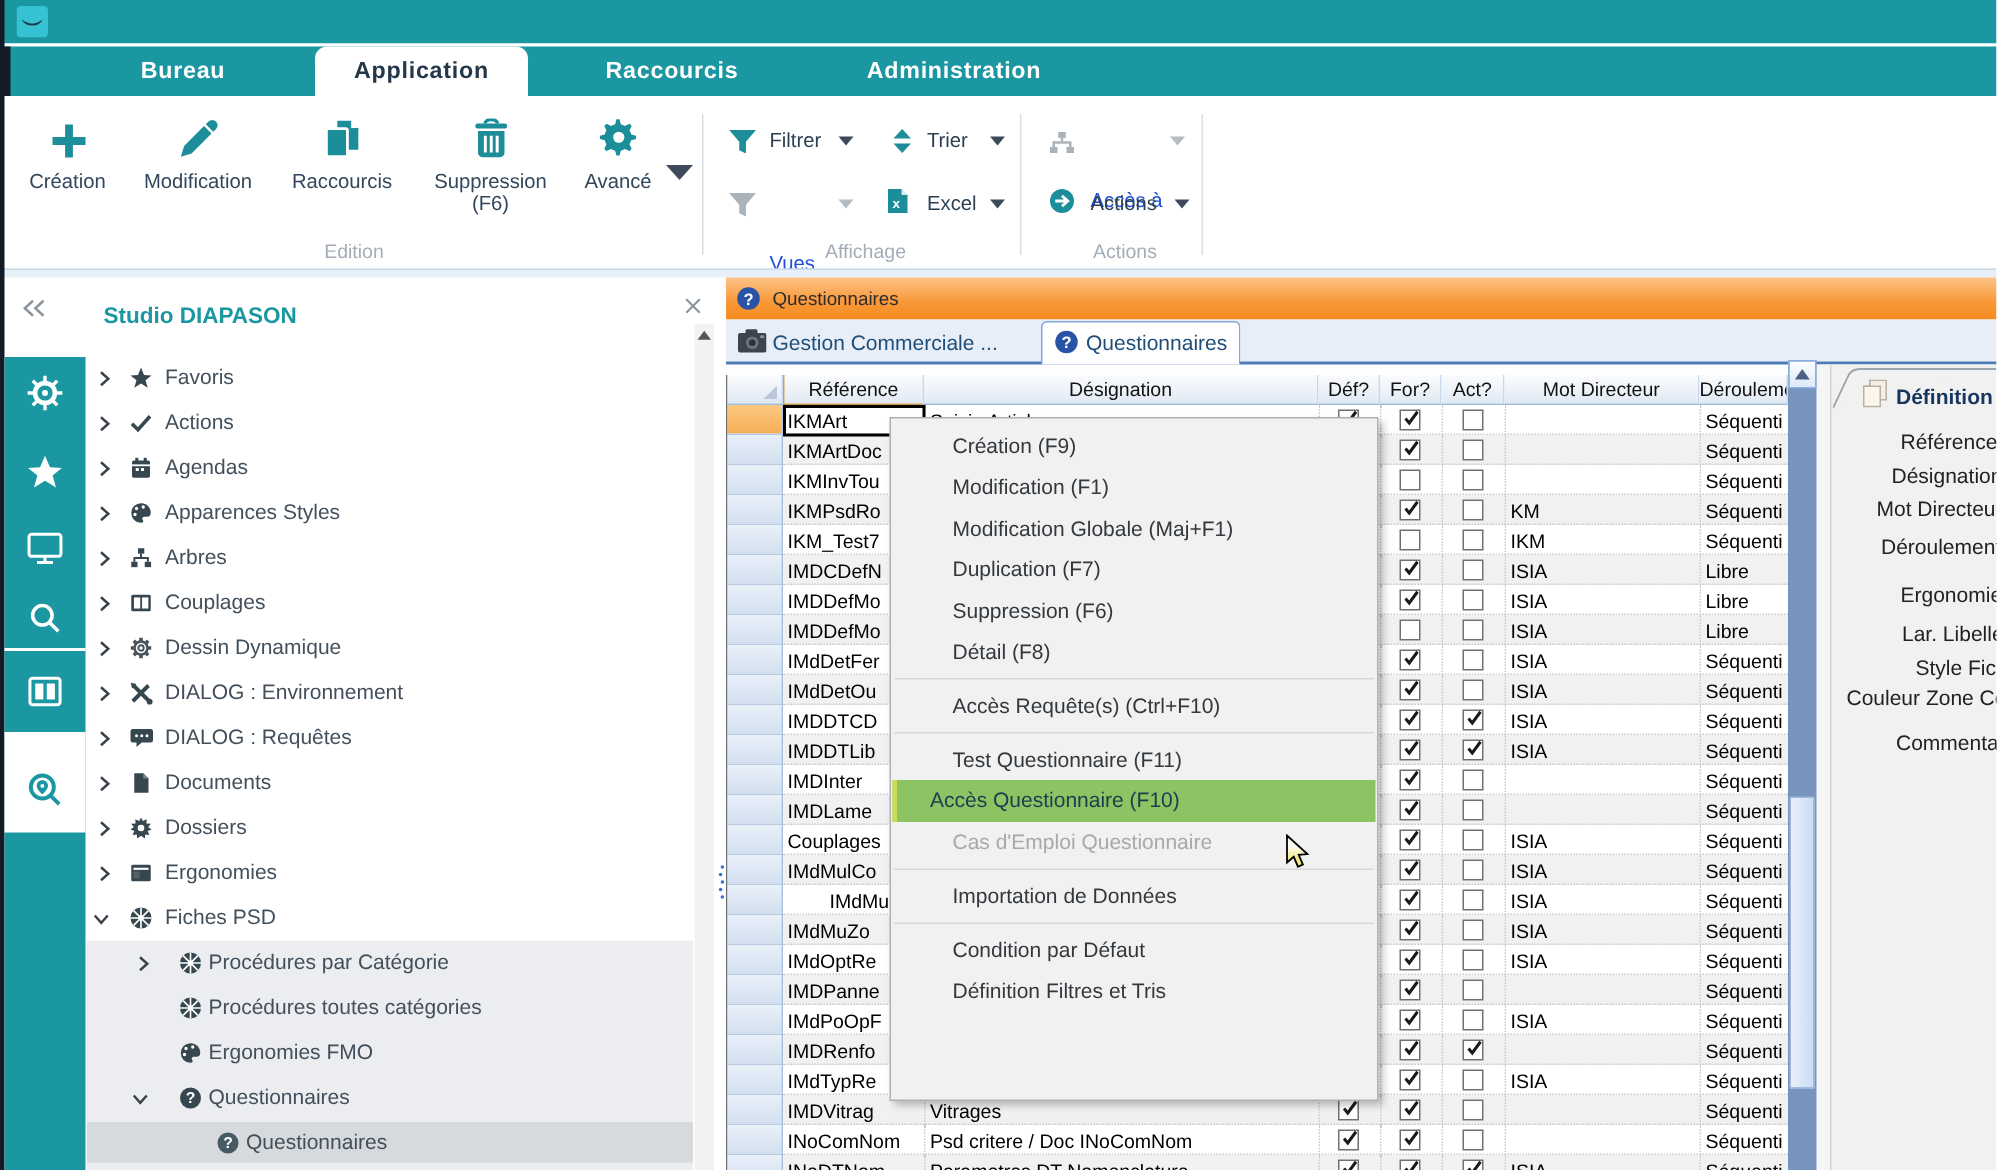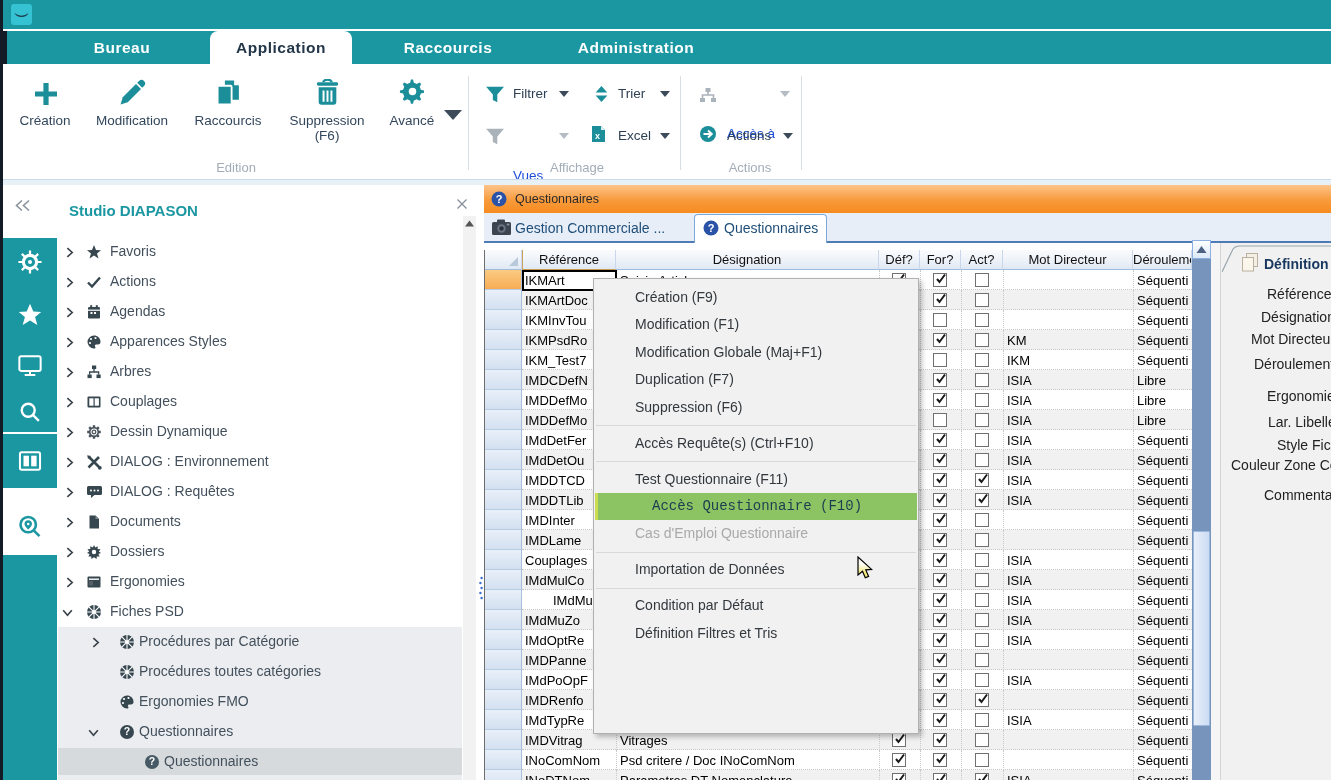--- a/index.html
+++ b/index.html
@@ -35,21 +35,21 @@
 .cb{width:14px;height:14px;background:#fff;border:1px solid #707070;box-sizing:border-box;}
 #gsb{left:1192px;top:240px;width:19px;height:540px;background:#7794bc;}
 #gsbup{left:1192px;top:240px;width:19px;height:19px;background:linear-gradient(#fdfeff,#dce9f8);border:1px solid #8cb0e2;box-sizing:border-box;}
 #gsbthumb{left:1193px;top:531px;width:17px;height:195px;background:linear-gradient(90deg,#e8effa,#cbdcf3);border:1px solid #9cb8dc;box-sizing:border-box;border-radius:1px;}
 #tsb{left:463px;top:216px;width:13px;height:564px;background:#f2f2f2;}
 #rpanel{left:1220px;top:243px;width:111px;height:537px;background:#f1f1f1;border-left:1px solid #d4d4d4;box-sizing:border-box;}
 .flabel{font-size:14px;color:#222;white-space:nowrap;}
 #menu{left:593px;top:278px;width:326px;height:456px;background:#f1f1f1;border:1px solid #b0b0b0;box-shadow:3px 3px 5px rgba(0,0,0,0.25);box-sizing:border-box;padding-top:5px;}
 .mi{height:27.4px;line-height:27.4px;padding-left:41px;font-size:14px;color:#33383d;white-space:nowrap;position:relative;}
 .mi.dis{color:#a9a9a9;}
-.mi.green{background:#8cc464;border-left:3px solid #ccdc52;box-sizing:border-box;line-height:27.4px;margin:0 1px;padding-left:54px;color:#1e3c50;font-family:Liberation Mono, monospace;}
+.mi.green{background:#8cc464;border-left:3px solid #ccdc52;box-sizing:border-box;line-height:27.4px;margin:0 1px;padding-left:22px;color:#1e3c50;}
 .subarrow{position:absolute;right:14px;top:0;color:#33383d;font-size:12px;}
 .msep{height:8.6px;position:relative;}
 .msep:after{content:"";position:absolute;left:2px;right:2px;top:4px;border-top:1px solid #d9d9d9;}
 </style>
 </head>
 <body>
 <div class="abs" id="titlebar"></div>
 <svg class="abs" style="left:11px;top:4px;" width="21" height="21" viewBox="0 0 21 21">
     <rect x="0" y="0" width="21" height="21" rx="3" fill="#35c2d3"></rect>
     <path d="M3.5 9 q7 5.5 14 0 q-1.8 4-7 4 q-5.2 0-7-4 Z" fill="#1d3a4a"></path>
@@ -932,20 +932,21 @@
 <div class="abs flabel" style="left:1268px;top:414px;">Lar. Libellés</div>
 <div class="abs flabel" style="left:1277px;top:437px;">Style Fiche</div>
 <div class="abs flabel" style="left:1231px;top:457px;">Couleur Zone Commentaire</div>
 <div class="abs flabel" style="left:1264px;top:487px;">Commentaire</div>
 <div class="abs" id="menu">
 <div class="mi">Création (F9)</div>
 <div class="mi">Modification (F1)</div>
 <div class="mi">Modification Globale (Maj+F1)</div>
 <div class="mi">Duplication (F7)</div>
 <div class="mi">Suppression (F6)</div>
+<div class="mi">Détail (F8)</div>
 <div class="msep"></div>
 <div class="mi">Accès Requête(s) (Ctrl+F10)</div>
 <div class="msep"></div>
 <div class="mi">Test Questionnaire (F11)</div>
 <div class="mi green">Accès Questionnaire (F10)</div>
 <div class="mi dis">Cas d'Emploi Questionnaire</div>
 <div class="msep"></div>
 <div class="mi">Importation de Données</div>
 <div class="msep"></div>
 <div class="mi">Condition par Défaut</div>

